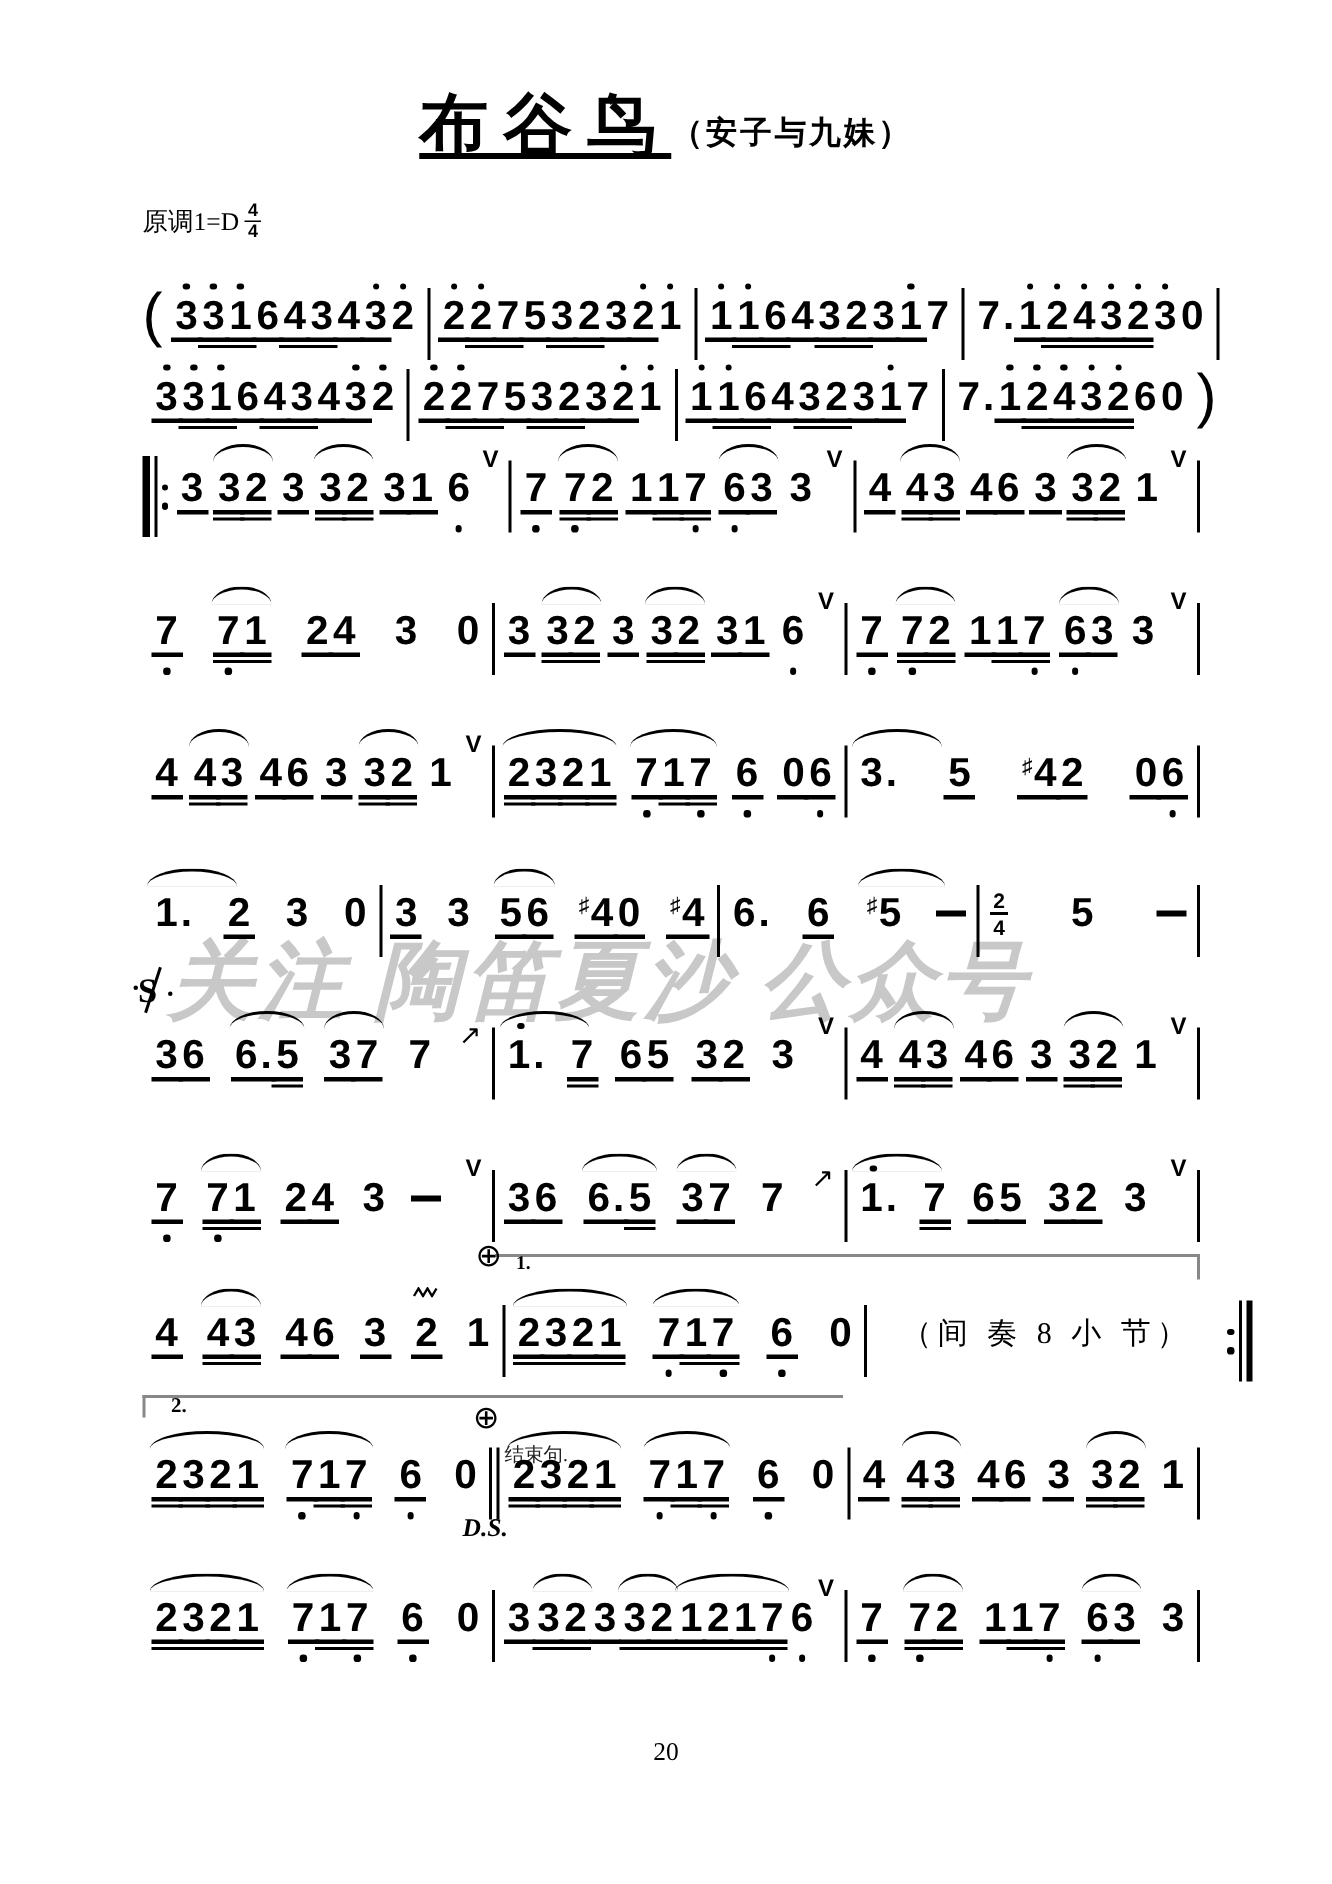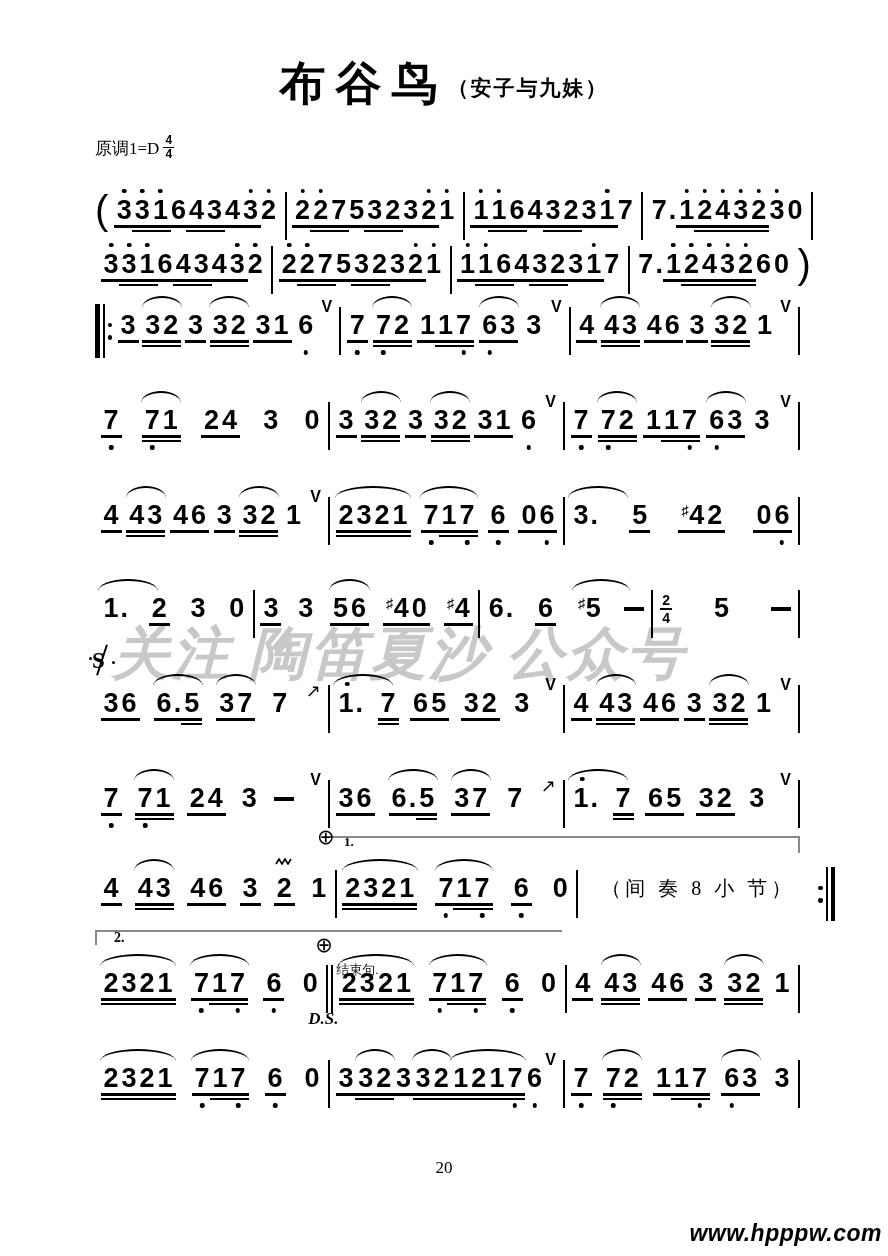--- a/index.html
+++ b/index.html
@@ -1,20 +1,20 @@
 <!DOCTYPE html>
 <html><head>
 <meta charset="utf-8">
 <style>
   html,body{margin:0;padding:0;background:#fff;}
   #page{position:relative;width:888px;height:1256px;background:#fff;overflow:hidden;
         font-family:"Liberation Serif",serif;color:#000;}
   
   .title-wrap{position:absolute;top:56px;left:0;width:100%;text-align:center;z-index:2;}
-  .title-main{font:bold 46px/1.2 "Liberation Serif",serif;letter-spacing:10px;}
+  .title-main{font:bold 46px/1.2 "Liberation Serif",serif;letter-spacing:10px;text-decoration:underline;}
   .title-sub{font:bold 21px "Liberation Serif",serif;position:relative;top:-4px;letter-spacing:2px;}
   .hdr-left{position:absolute;top:136px;left:95px;font:17px "Liberation Serif",serif;z-index:2;white-space:nowrap;}
   .frac{display:inline-flex;flex-direction:column;text-align:center;font:bold 12px "Liberation Sans",sans-serif;
         line-height:1.1;vertical-align:middle;position:relative;top:-2px;margin:0 4px;}
   .frac .num{border-bottom:1.5px solid #000;padding:0 2px;}
   .hdr-right{position:absolute;top:128px;right:98px;text-align:right;font:17px "Liberation Serif",serif;
              line-height:1.55;z-index:2;}
   .hdr-right .l2{letter-spacing:6px;}
   
   .wm{position:absolute;left:112px;white-space:nowrap;font:bold 57px "Liberation Serif",serif;
@@ -105,21 +105,20 @@
   <div class="volta volta-a">
     <span class="coda">⊕</span>
     <span class="vlab">1.</span>
   </div>
 
   <div class="volta volta-b">
     <span class="vlab">2.</span>
   </div>
 
   <div class="pagenum">20</div>
-  <div class="website">www.hpppw.com</div>
 
 <div class="mline" style="top: 182px; width: 705px;">
       <span class="paren">(</span>
       <div class="meas">
         <span class="grp">
           <span class="unit">3<i class="da"></i><i class="ul ul1"></i></span>
         </span>
         <span class="grp">
           <span class="unit">3<i class="da"></i><i class="ul ul1"></i><i class="ul ul2"></i></span>
           <span class="unit">1<i class="da"></i><i class="ul ul1"></i><i class="ul ul2"></i></span>

